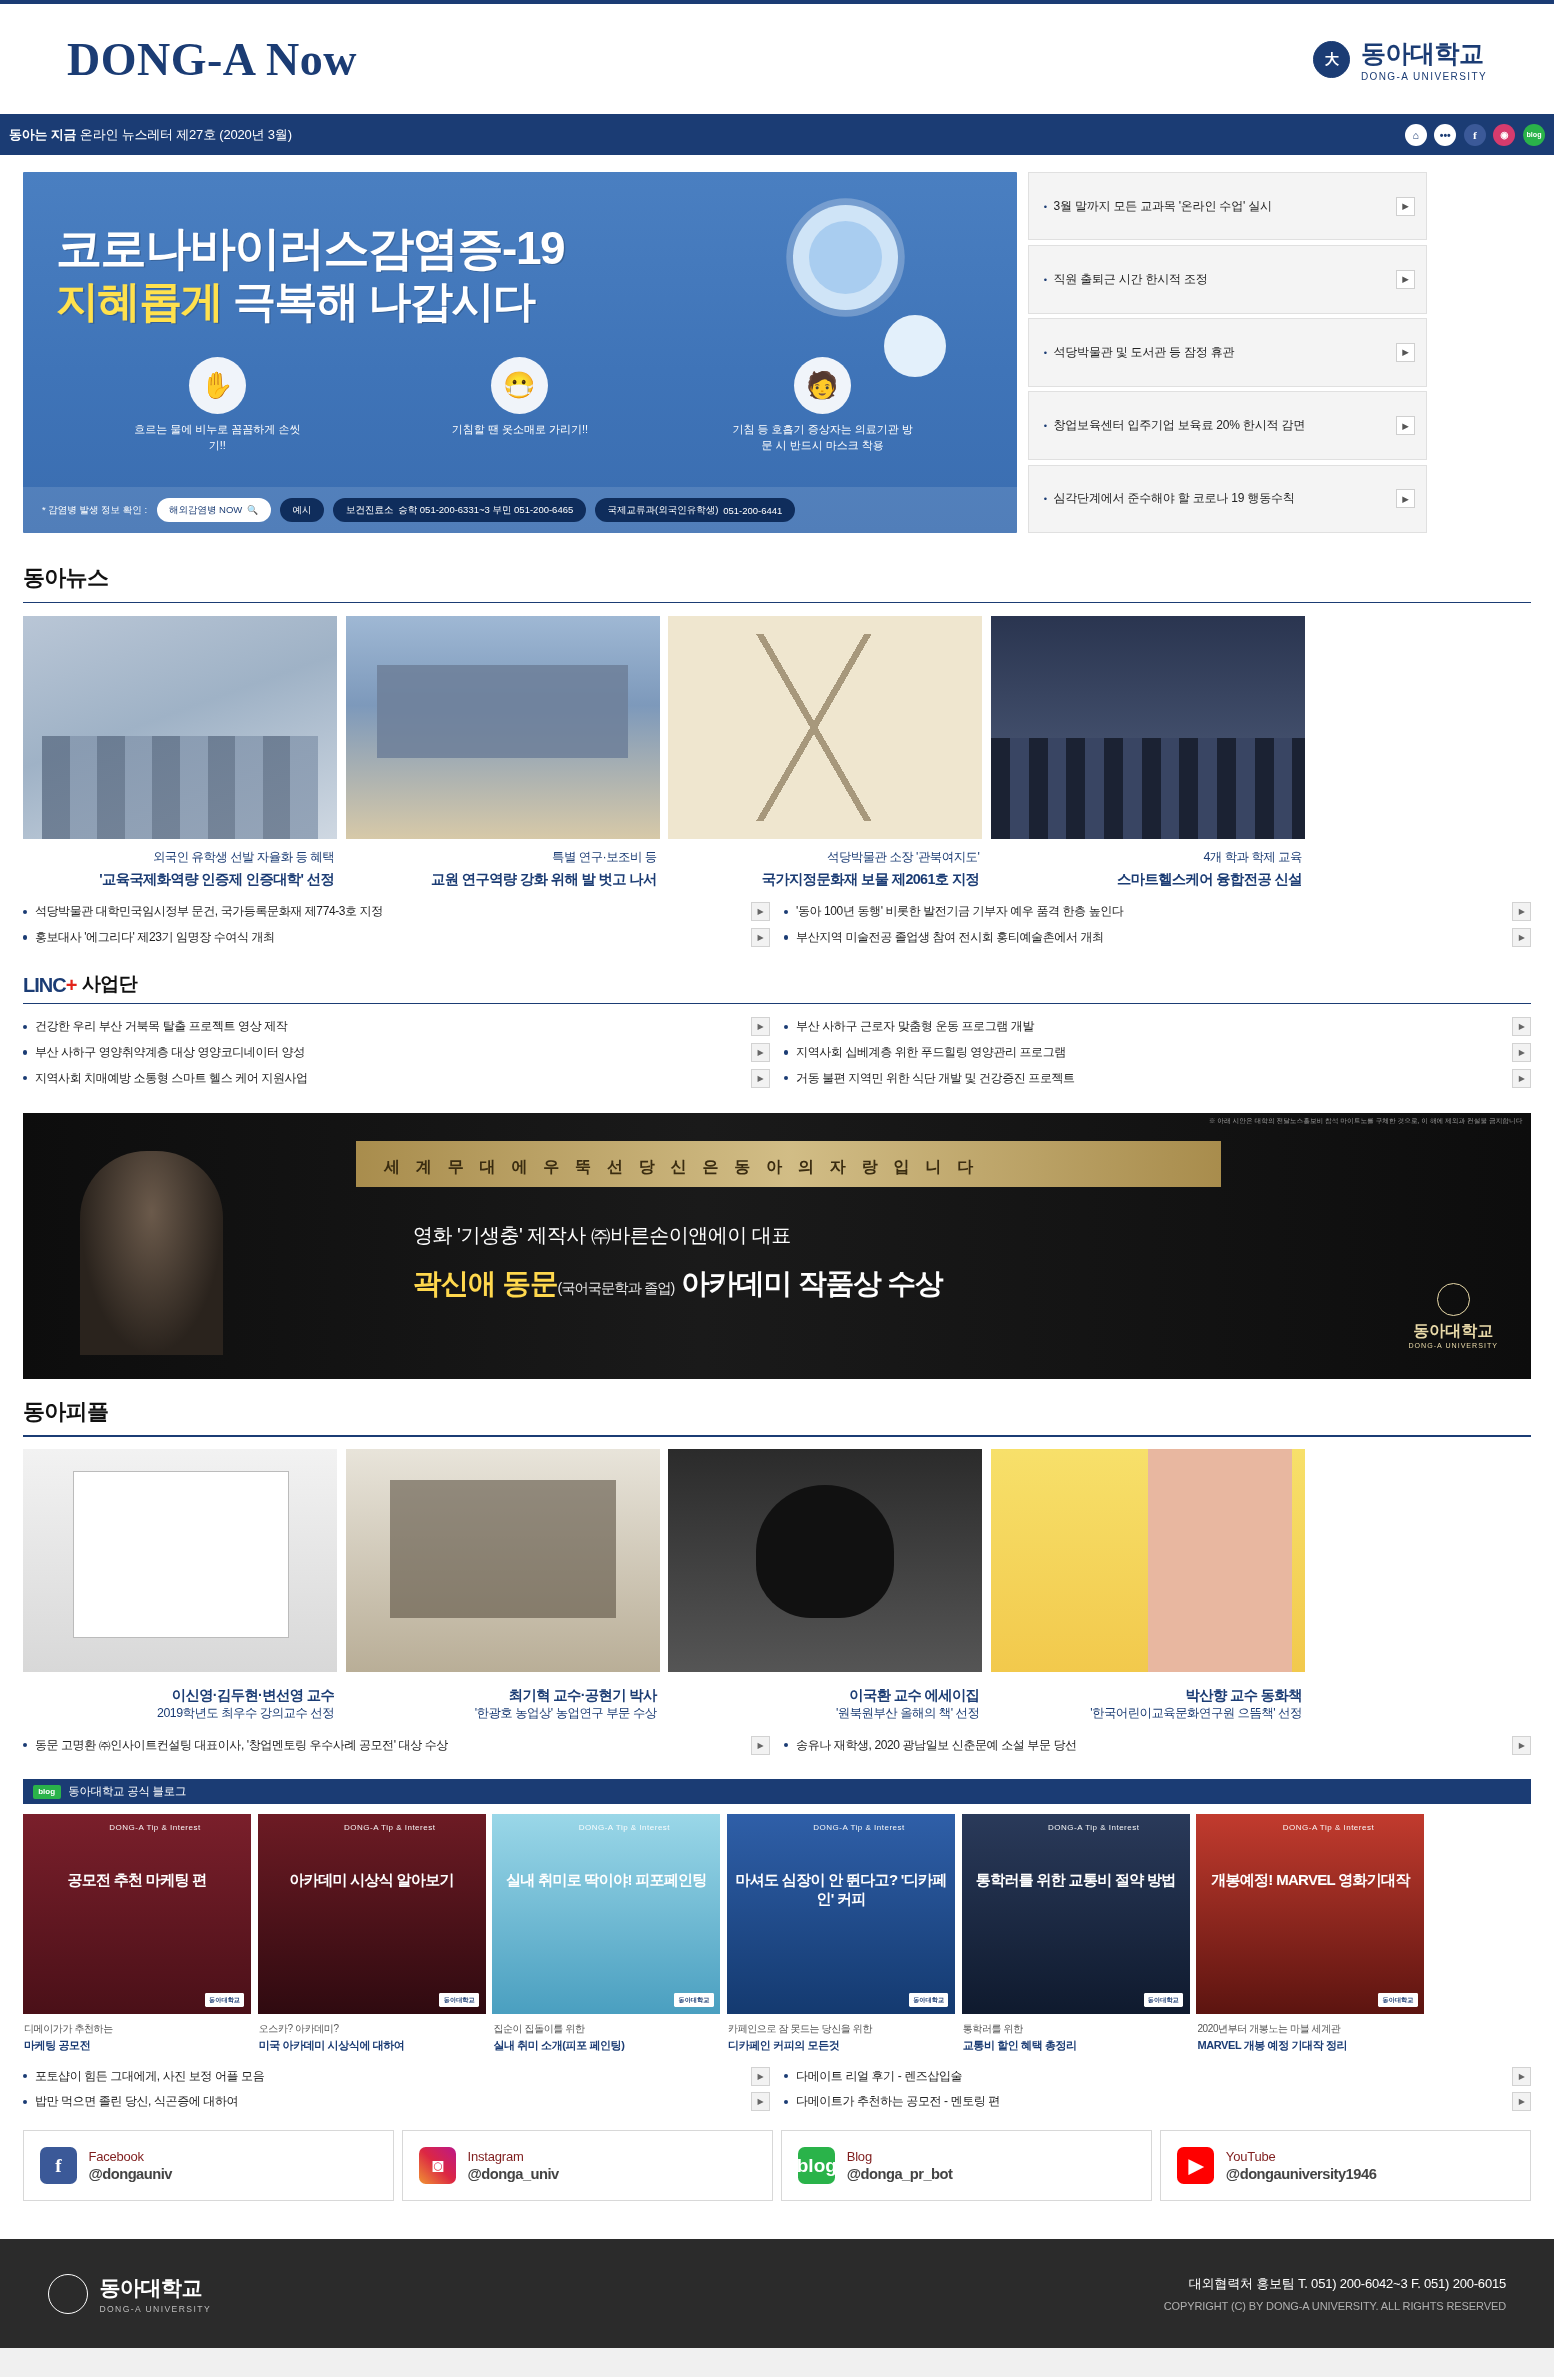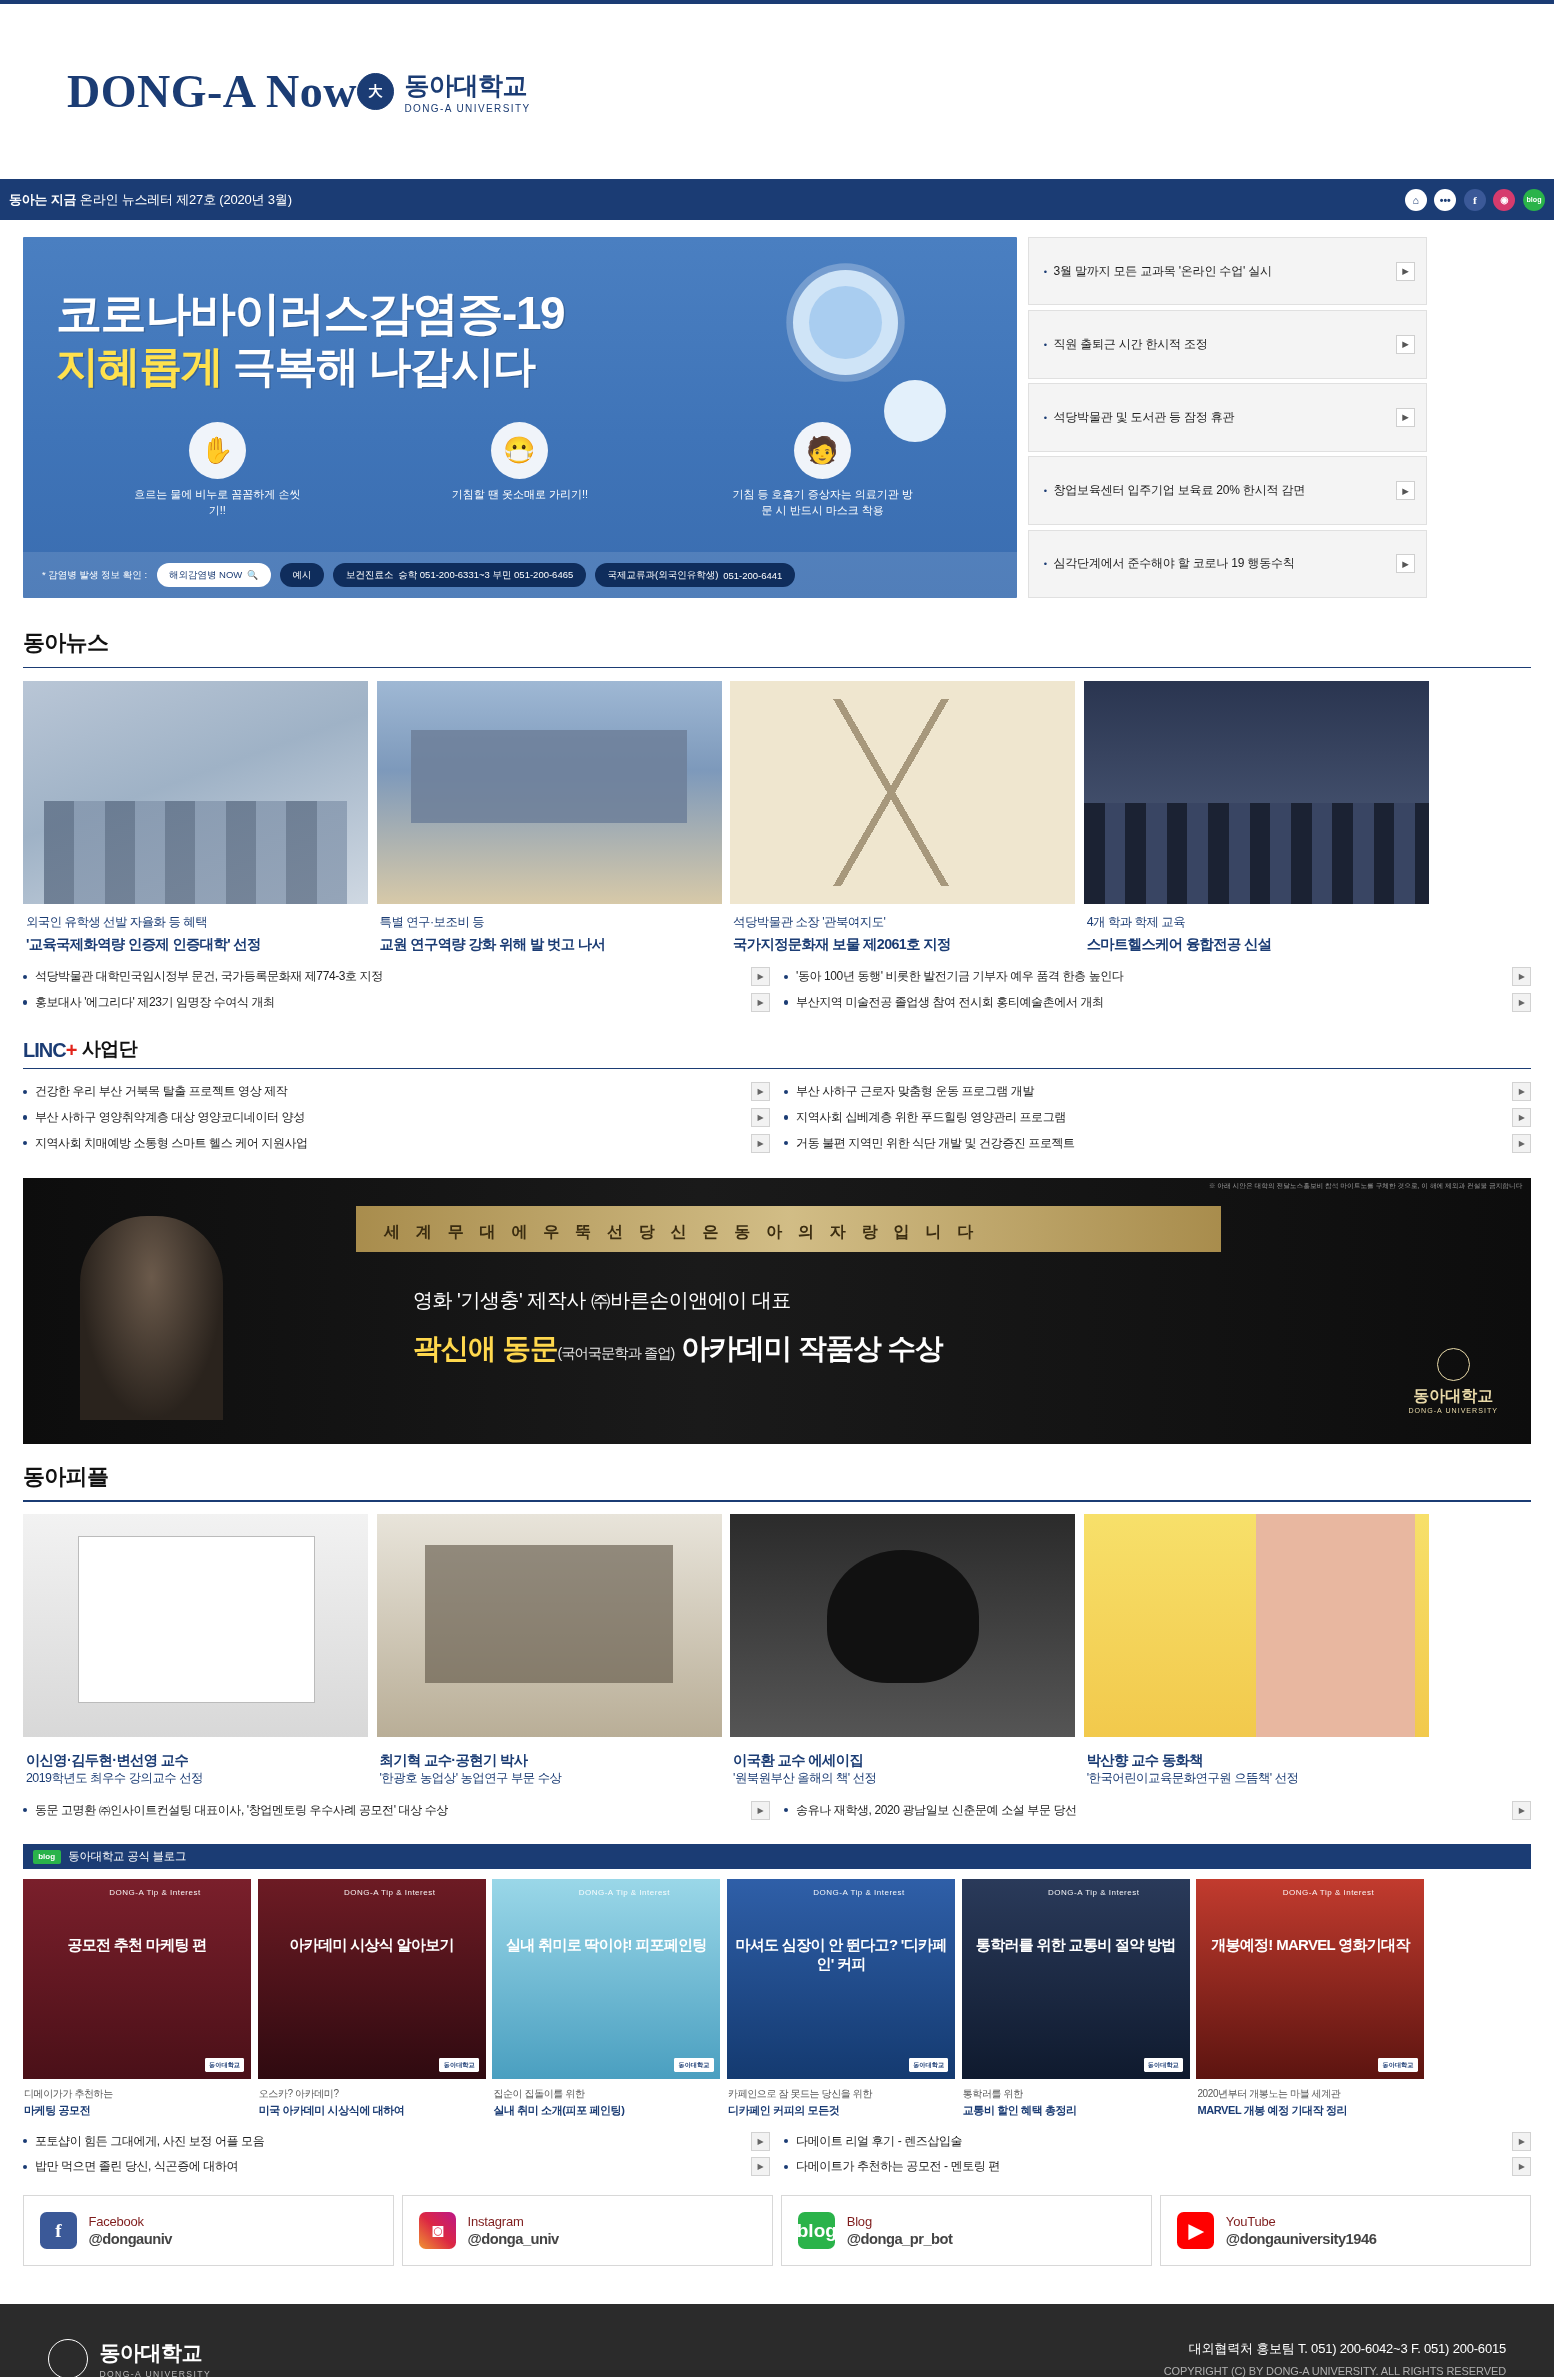--- a/index.html
+++ b/index.html
@@ -14,25 +14,25 @@
   .page {
     width: 1554px;
     background: #ffffff;
     margin: 0 auto;
     padding: 0;
     position: relative;
   }
 
   
   .masthead {
-    height: 179px;
+    height: 114px;
     border-top: 4.8px solid #1b3c74;
     display: flex;
     align-items: center;
-    justify-content: flex-start;
+    justify-content: space-between;
     padding: 0 67px;
   }
   .logo-text {
     font-family: "Liberation Serif", serif;
     font-size: 46px;
     font-weight: bold;
     color: #1b3c74;
     letter-spacing: 0.5px;
   }
   .uni-brand { display:flex; align-items:center; gap:10.5px; }
@@ -147,21 +147,21 @@
   .sec-title {
     font-size: 22px; font-weight: bold; color:#111;
     margin: 18px 23px 8.6px 23px; letter-spacing:-0.7px;
   }
   .rule { height: 1.4px; background:#1b3c74; margin: 0 23px; }
 
   
   .cards {
     display:flex; gap: 8.6px; padding: 12.4px 23px 0 23px;
   }
-  .card { width: 345px; }
+  .card { width: 314px; text-align: right; }
   .card .thumb { width:100%; height: 223px; background:#cfd6dd; position:relative; overflow:hidden; }
   .card .cap { padding: 10.5px 2.9px 0 2.9px; }
   .card .cap .l1 { font-size: 12.4px; color:#1b3c74; letter-spacing:-0.5px; }
   .card .cap .l2 { font-size: 14.3px; color:#1b3c74; font-weight:bold; letter-spacing:-0.6px; margin-top: 3.8px;}
 
   
   .ph { position:absolute; inset:0; }
   .ph1 { background: linear-gradient(160deg,#b9c6d6 0%, #9fb2c6 45%, #cfd8e2 100%); }
   .ph1:after{ content:""; position:absolute; left:6%; bottom:0; width:88%; height:46%;
      background: repeating-linear-gradient(90deg,#5a6b82 0 10%,#8294ab 10% 20%); opacity:.75;}

